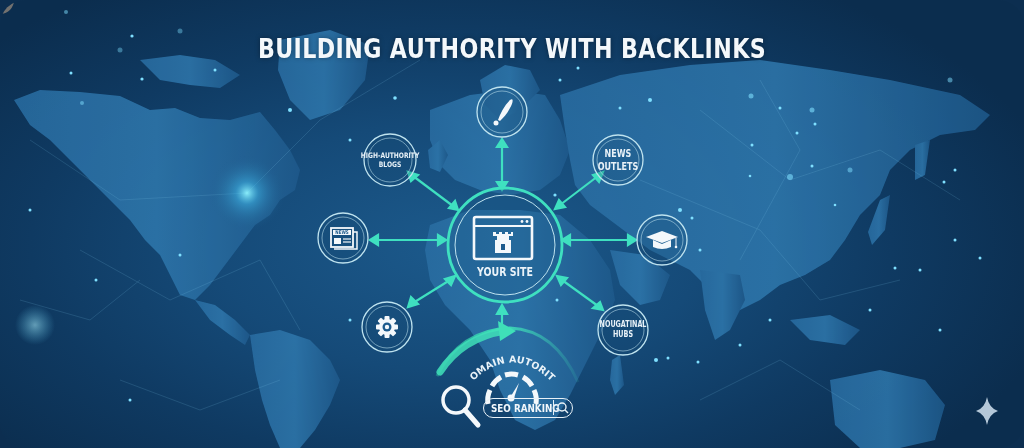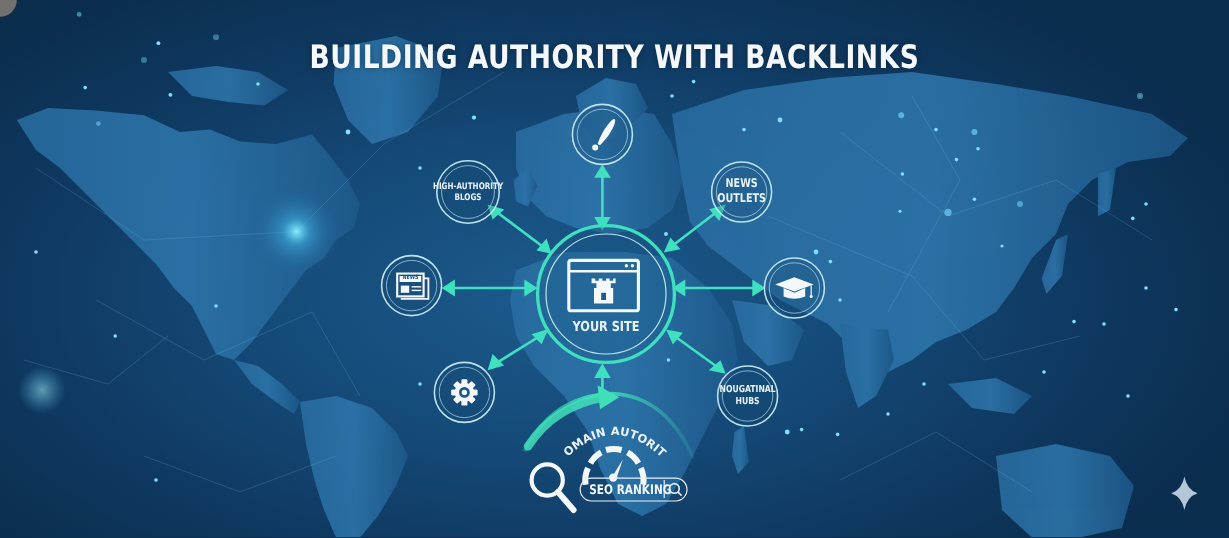--- a/index.html
+++ b/index.html
@@ -1,18 +1,18 @@
 <!DOCTYPE html>
 <html><head>
 <meta charset="utf-8">
 <style>
   html, body { margin:0; padding:0; }
   body { width:1024px; height:448px; overflow:hidden; background:#0c2e50; font-family:"Liberation Sans", "DejaVu Sans", sans-serif; }
   .stage { position:relative; width:1024px; height:448px; overflow:hidden;
-    background: radial-gradient(ellipse 60% 70% at 45% 55%, #1c5a8c 0%, #154a78 40%, #0f3a62 70%, #0b2d4e 100%); }
+    background: radial-gradient(ellipse 60% 70% at 45% 55%, #1c5a8c 0%, #154a78 40%, #0f3a62 70%, #0b2d4e 100%); border-radius: 25px; }
   svg.bg { position:absolute; left:0; top:0; }
   .title { position:absolute; left:0; width:1024px; top:33px; text-align:center; color:#f4f8fb;
     font-family:"DejaVu Sans", sans-serif; font-weight:bold; font-size:27px; letter-spacing:0.5px;
     transform: scaleX(0.82); transform-origin:center; text-shadow:0 0 6px rgba(0,0,0,0.35); }
   .node-label { position:absolute; color:#e9f2f8; font-family:"DejaVu Sans", sans-serif; font-weight:bold;
     text-align:center; line-height:1.25; transform:translate(-50%,-50%) scaleX(0.8); white-space:nowrap; }
   .hub-label { position:absolute; left:505px; top:272px; color:#eaf3f9; font-family:"DejaVu Sans", sans-serif; font-weight:bold;
     font-size:11.5px; transform:translate(-50%,-50%) scaleX(0.82); white-space:nowrap; }
   .seo-bar { position:absolute; left:483px; top:398px; width:90px; height:20px; border:1.5px solid #e8f1f7;
     border-radius:11px; box-sizing:border-box; display:flex; align-items:center; }

